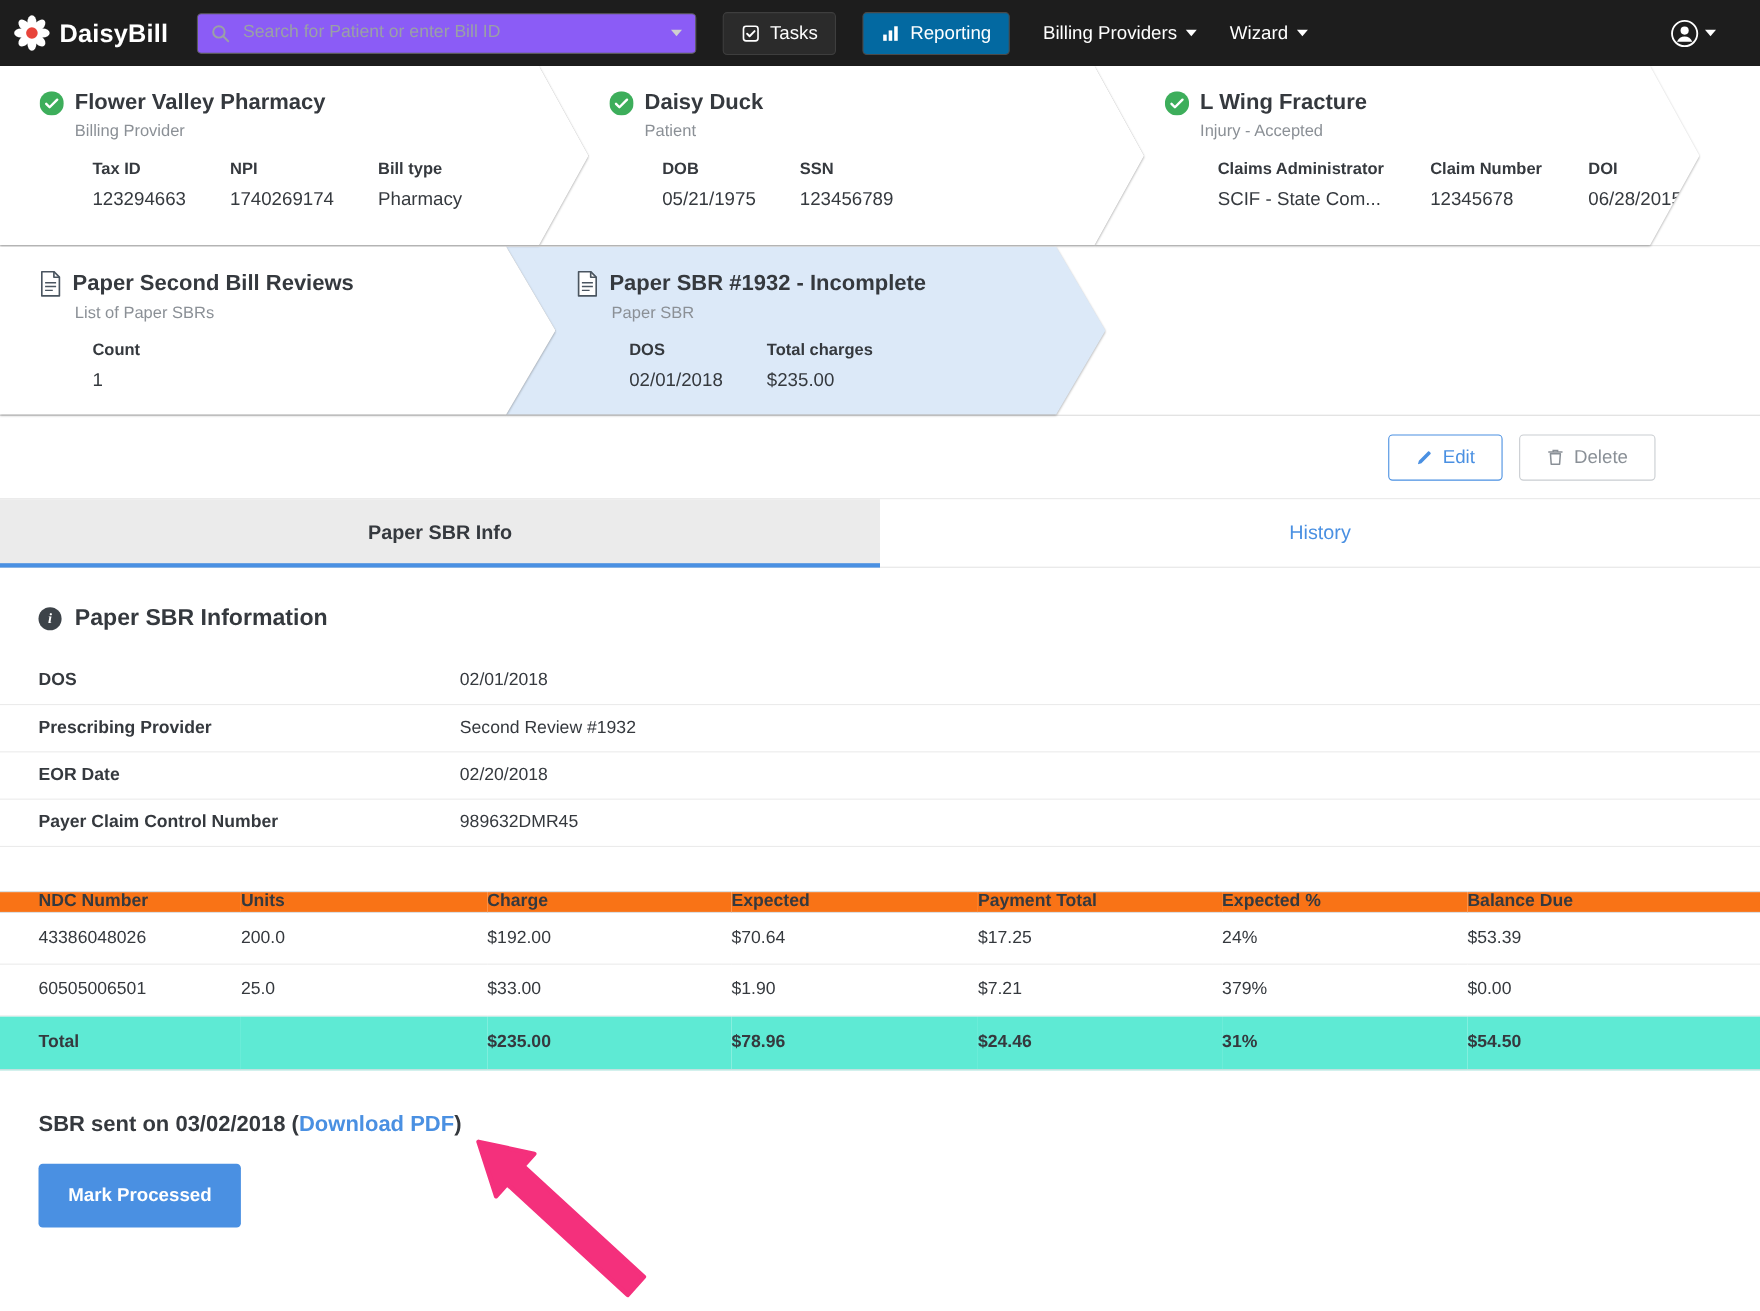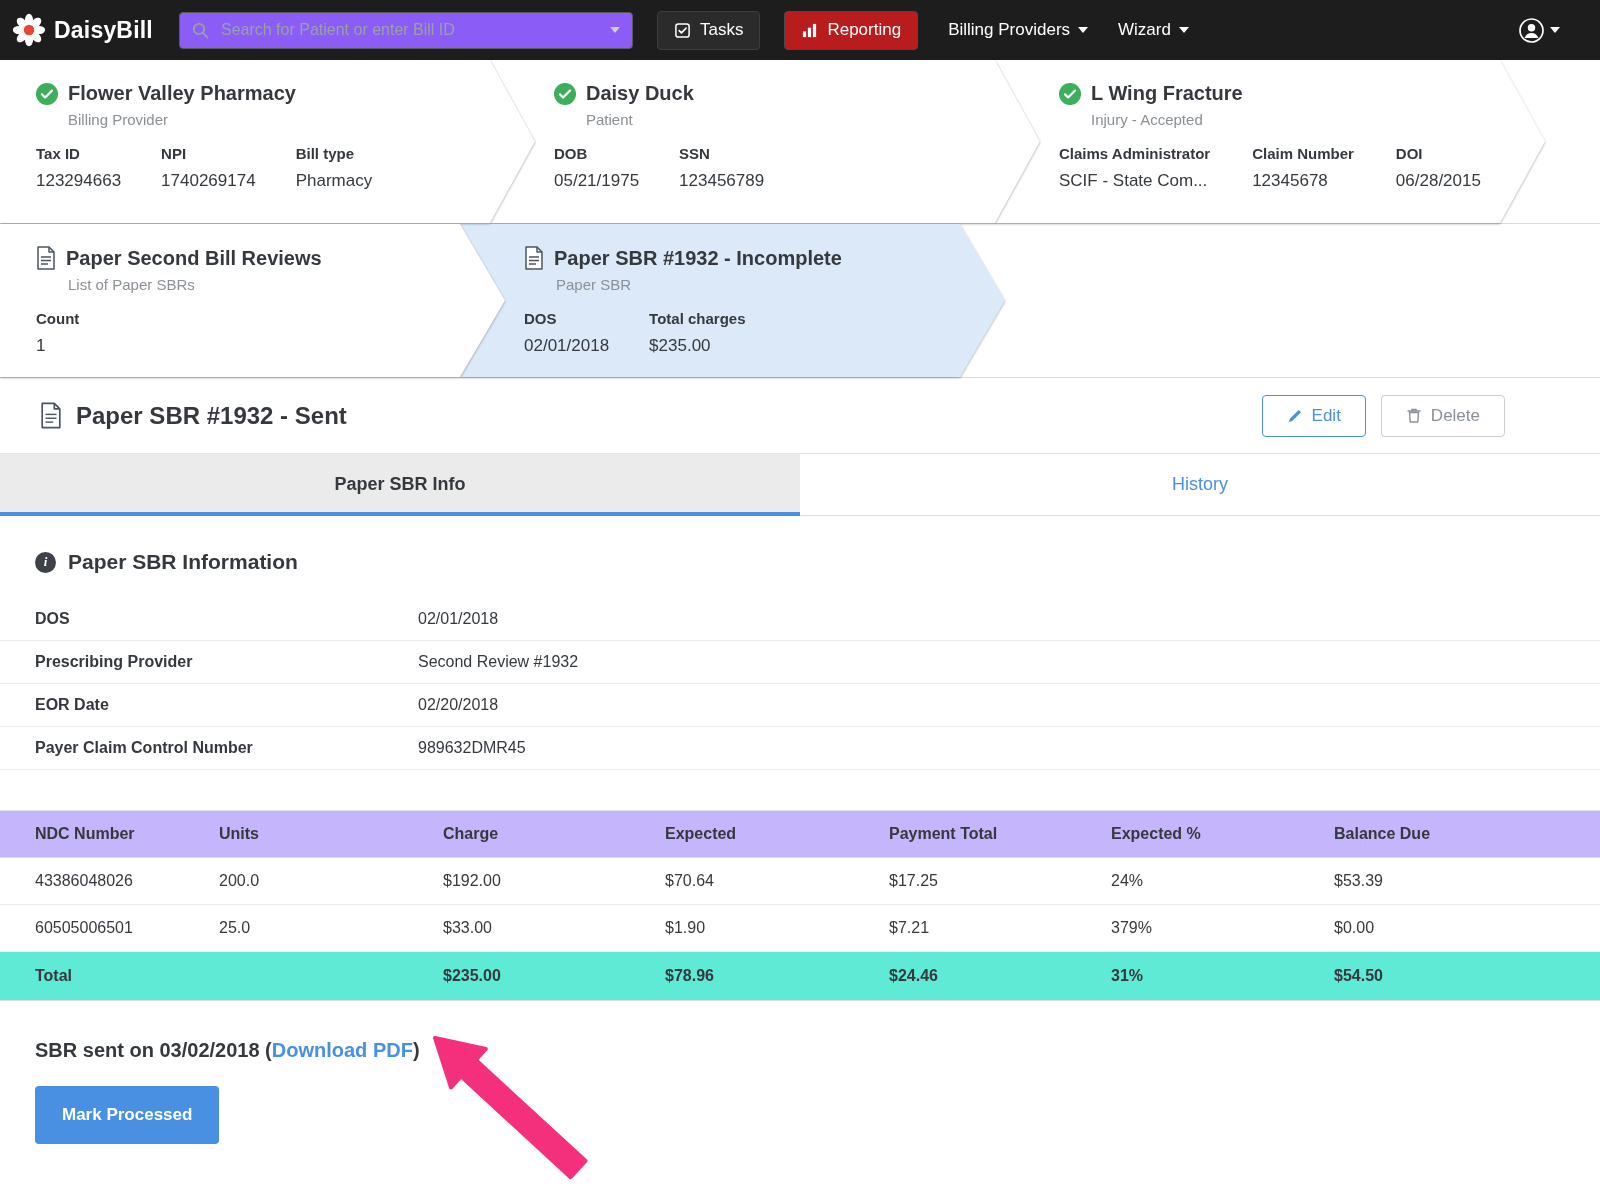--- a/index.html
+++ b/index.html
@@ -18,41 +18,41 @@
   }
   
   .navbar{height:60px;background:var(--navbar-bg,#1d1d1d);display:flex;align-items:center;padding:0 40px 0 12px;}
   .brand{display:flex;align-items:center;gap:8px;cursor:pointer;}
   .brand-name{color:#fff;font-size:23px;font-weight:bold;letter-spacing:.2px;}
   .searchbox{margin-left:26px;width:454px;height:37px;background:#8b5cf6;border:1px solid #5a5a5a;border-radius:4px;display:flex;align-items:center;padding:0 12px;}
   .searchbox input{flex:1;background:transparent;border:none;outline:none;color:#ddd;font-size:16px;font-family:"Liberation Sans",sans-serif;margin-left:10px;}
   .searchbox input::placeholder{color:#9aa0a6;}
   .chev{width:0;height:0;border-left:5px solid transparent;border-right:5px solid transparent;border-top:6px solid #cfcfcf;display:inline-block;margin-left:8px;}
   .nav-btn{margin-left:24px;height:39px;padding:0 16px;border-radius:4px;display:inline-flex;align-items:center;gap:9px;color:#fff;font-size:17px;background:#2b2b2b;border:1px solid #3e3e3e;cursor:pointer;font-family:"Liberation Sans",sans-serif;}
-  .nav-btn.active-btn{background:#b91c1c;border-color:#4a4a4a;}
+  .nav-btn.active-btn{background:#0369a1;border-color:#4a4a4a;}
   .nav-link{margin-left:30px;color:#fff;font-size:17px;display:inline-flex;align-items:center;cursor:pointer;justify-content:flex-end;}
   .nav-link .chev{border-top-color:#fff;}
   .user-menu{margin-left:auto;display:inline-flex;align-items:center;cursor:pointer;}
   .user-menu .chev{border-top-color:#fff;margin-left:5px;}
   
   .crumb-row{display:flex;background:#fff;border-bottom:1px solid #dcdcdc;position:relative;}
   .row1{height:164px;}
   .row2{height:154px;}
   .cwrap{position:relative;height:100%;filter:drop-shadow(0 1px 1px rgba(0,0,0,0.32));cursor:pointer;}
   .ml{margin-left:-45px;}
   .z3{z-index:3;}.z2{z-index:2;}.z1{z-index:1;}
   .w535{width:535px;}.w550{width:550px;}.w505{width:505px;}.w545{width:545px;}
   .card{height:100%;background:#fff;padding:22px 14px 0 36px;}
   .card.tip{clip-path:polygon(0 0,calc(100% - 45px) 0,100% 50%,calc(100% - 45px) 100%,0 100%);}
   .card.notch{clip-path:polygon(0 0,calc(100% - 45px) 0,100% 50%,calc(100% - 45px) 100%,0 100%,45px 50%);padding-left:64px;}
   .card.active{background:var(--active-card-bg,#dce9f8);}
   .card-head{display:flex;align-items:center;gap:10px;}
   .card-title{font-size:20px;font-weight:bold;color:#35393e;}
   .card-sub{margin:6px 0 0 32px;font-size:15px;color:#8b9096;}
-  .card-fields{display:flex;gap:40px;margin-top:17px;}
+  .card-fields{display:flex;gap:40px;margin-top:17px;margin-left:48px;}
   .f-label{font-size:15px;font-weight:bold;color:#35393e;}
   .f-value{font-size:17px;color:#35393e;margin-top:9px;white-space:nowrap;}
   
   .detail-header{height:76px;display:flex;align-items:center;padding:0 95px 0 40px;border-bottom:1px solid #e3e3e3;background:#fff;}
   .detail-title-group{display:flex;align-items:center;gap:14px;}
   .detail-title{font-size:24px;font-weight:bold;color:#35393e;}
   .hdr-buttons{margin-left:auto;display:flex;gap:15px;}
   .btn{height:42px;padding:0 24px;border-radius:4px;background:#fff;font-size:17px;display:inline-flex;align-items:center;gap:9px;cursor:pointer;font-family:"Liberation Sans",sans-serif;}
   .btn-edit{border:1px solid var(--accent-blue,#4a90e2);color:var(--accent-blue,#4a90e2);}
   .btn-delete{border:1px solid #c9cdd1;color:#8a9097;}
@@ -65,21 +65,21 @@
   
   .section-heading{display:flex;align-items:center;gap:12px;margin:34px 0 0 35px;}
   .section-heading-text{font-size:21px;font-weight:bold;color:#35393e;}
   .info-i{width:21px;height:21px;border-radius:50%;background:#3d4349;display:inline-flex;align-items:center;justify-content:center;}
   .info-i::after{content:"i";color:#fff;font:italic bold 13px "Liberation Serif",serif;}
   .frows{margin-top:24px;}
   .frow{display:flex;align-items:center;height:43px;border-bottom:1px solid #ebebeb;padding-left:35px;font-size:16px;}
   .frow .lbl{width:383px;font-weight:bold;}
   
   table.charges{width:100%;border-collapse:collapse;table-layout:fixed;font-size:16px;margin-top:40px;}
-  table.charges th{text-align:left;font-weight:bold;background:#c4b5fd;border-top:1px solid #dcdfe1;border-bottom:1px solid #dcdfe1;padding:14px 0;}
+  table.charges th{text-align:left;font-weight:bold;background:#f97316;border-top:1px solid #dcdfe1;border-bottom:1px solid #dcdfe1;padding:0 0;}
   table.charges td{padding:14px 0;border-bottom:1px solid #ebebeb;}
   table.charges th:first-child,table.charges td:first-child{padding-left:35px;}
   tr.total-row td{background:#5eead4;font-weight:bold;border-top:1px solid #dcdfe1;border-bottom:1px solid #dcdfe1;padding:15px 0;}
   
   .sent-line{margin:38px 0 0 35px;font-size:20px;font-weight:bold;color:#35393e;}
   .link{color:var(--accent-blue,#4a90e2);cursor:pointer;}
   .primary-btn{margin:24px 0 0 35px;background:var(--accent-blue,#4a90e2);color:#fff;border:none;border-radius:4px;height:58px;padding:0 27px;font-size:17px;font-weight:bold;cursor:pointer;font-family:"Liberation Sans",sans-serif;}
   .annotation{position:absolute;left:420px;top:1026px;z-index:50;pointer-events:none;}
 </style>
 </head>
@@ -278,30 +278,20 @@
             <div class="f-label">Total charges</div>
             <div class="f-value">$235.00</div>
           </div>
       </div>
     </div>
   </div>
 </div>
 
 
 <div class="detail-header">
-  <div class="detail-title-group">
-    <svg width="22" height="27" viewBox="0 0 20 24">
-        <path d="M2 1h11l5 5v17H2z" fill="#fff" stroke="#4a5560" stroke-width="1.5" stroke-linejoin="round"></path>
-        <path d="M13 1v5h5" fill="none" stroke="#4a5560" stroke-width="1.5" stroke-linejoin="round"></path>
-        <line x1="5" y1="11" x2="15" y2="11" stroke="#4a5560" stroke-width="1.3"></line>
-        <line x1="5" y1="14.5" x2="15" y2="14.5" stroke="#4a5560" stroke-width="1.3"></line>
-        <line x1="5" y1="18" x2="12" y2="18" stroke="#4a5560" stroke-width="1.3"></line>
-      </svg>
-    <span class="detail-title">Paper SBR #1932 - Sent</span>
-  </div>
   <div class="hdr-buttons">
     <button class="btn btn-edit">
       <svg width="16" height="16" viewBox="0 0 16 16">
           <path d="M2 14l.9-3.2 8.3-8.3c.3-.3.8-.3 1.1 0l1.2 1.2c.3.3.3.8 0 1.1L5.2 13.1 2 14z" style="fill:var(--accent-blue,#4a90e2)"></path>
         </svg>
       <span>Edit</span>
     </button>
     <button class="btn btn-delete">
       <svg width="16" height="17" viewBox="0 0 16 17">
           <path d="M3.5 5.5h9l-.7 9.5h-7.6z" fill="none" stroke="#8a9097" stroke-width="1.4" stroke-linejoin="round"></path>

